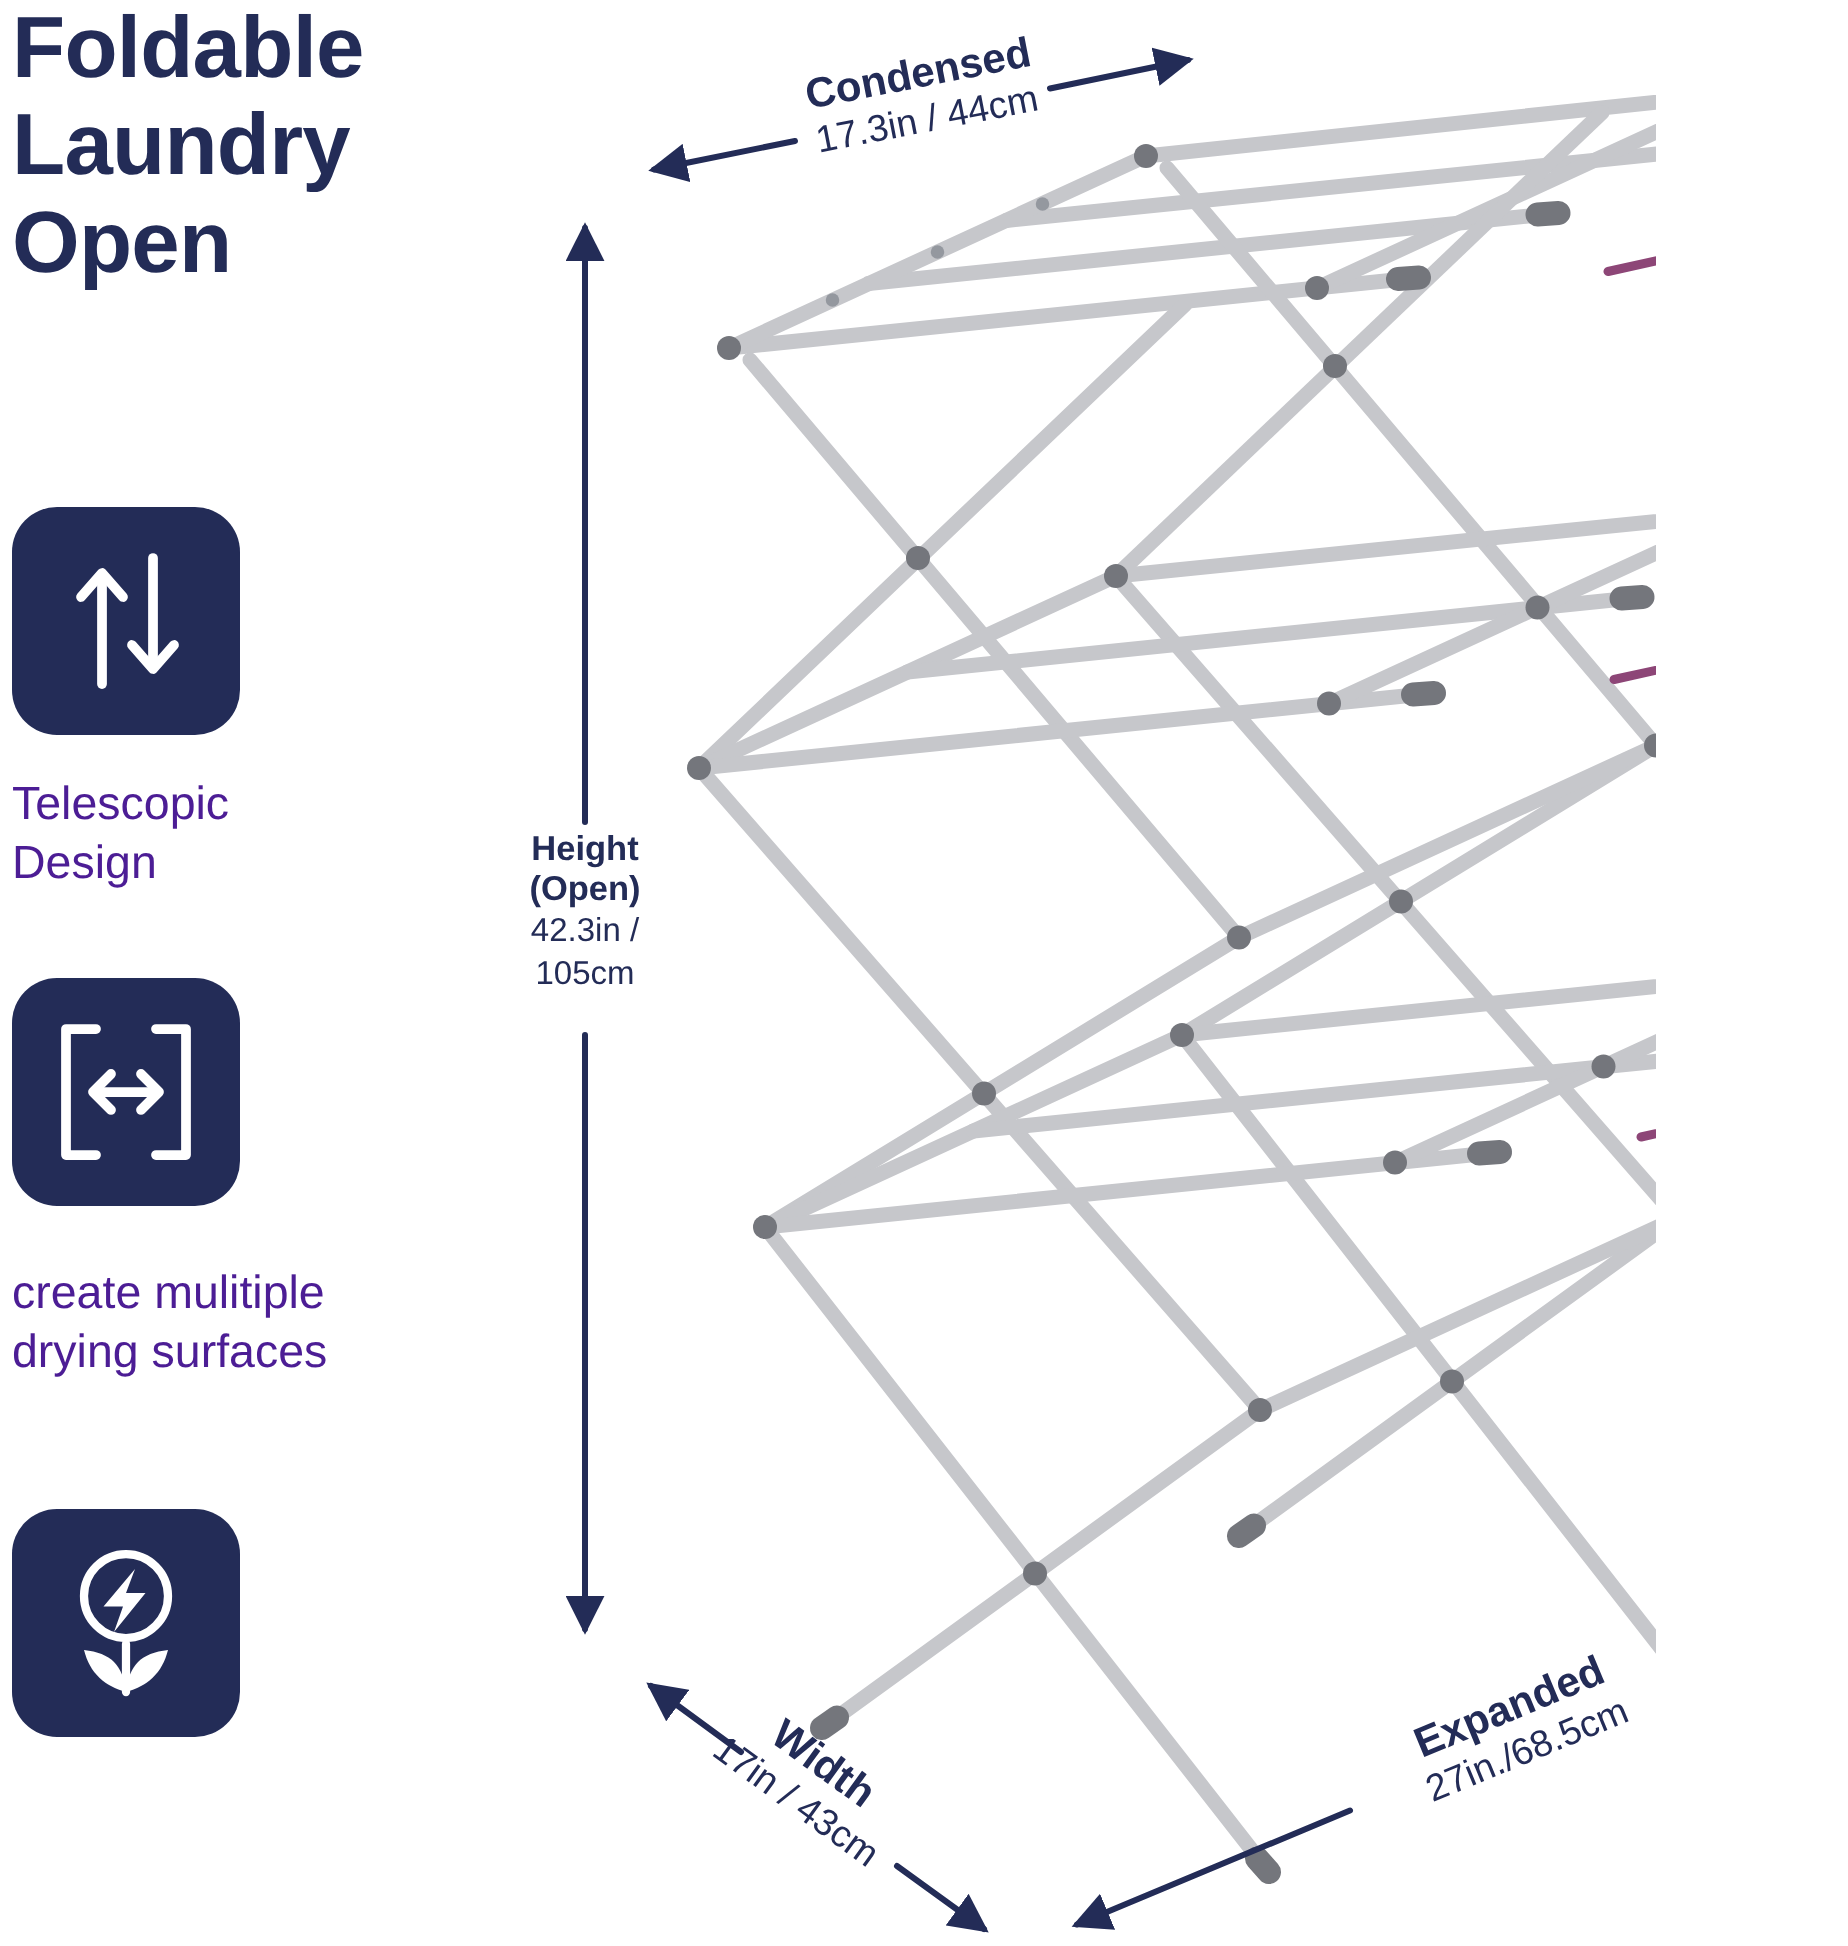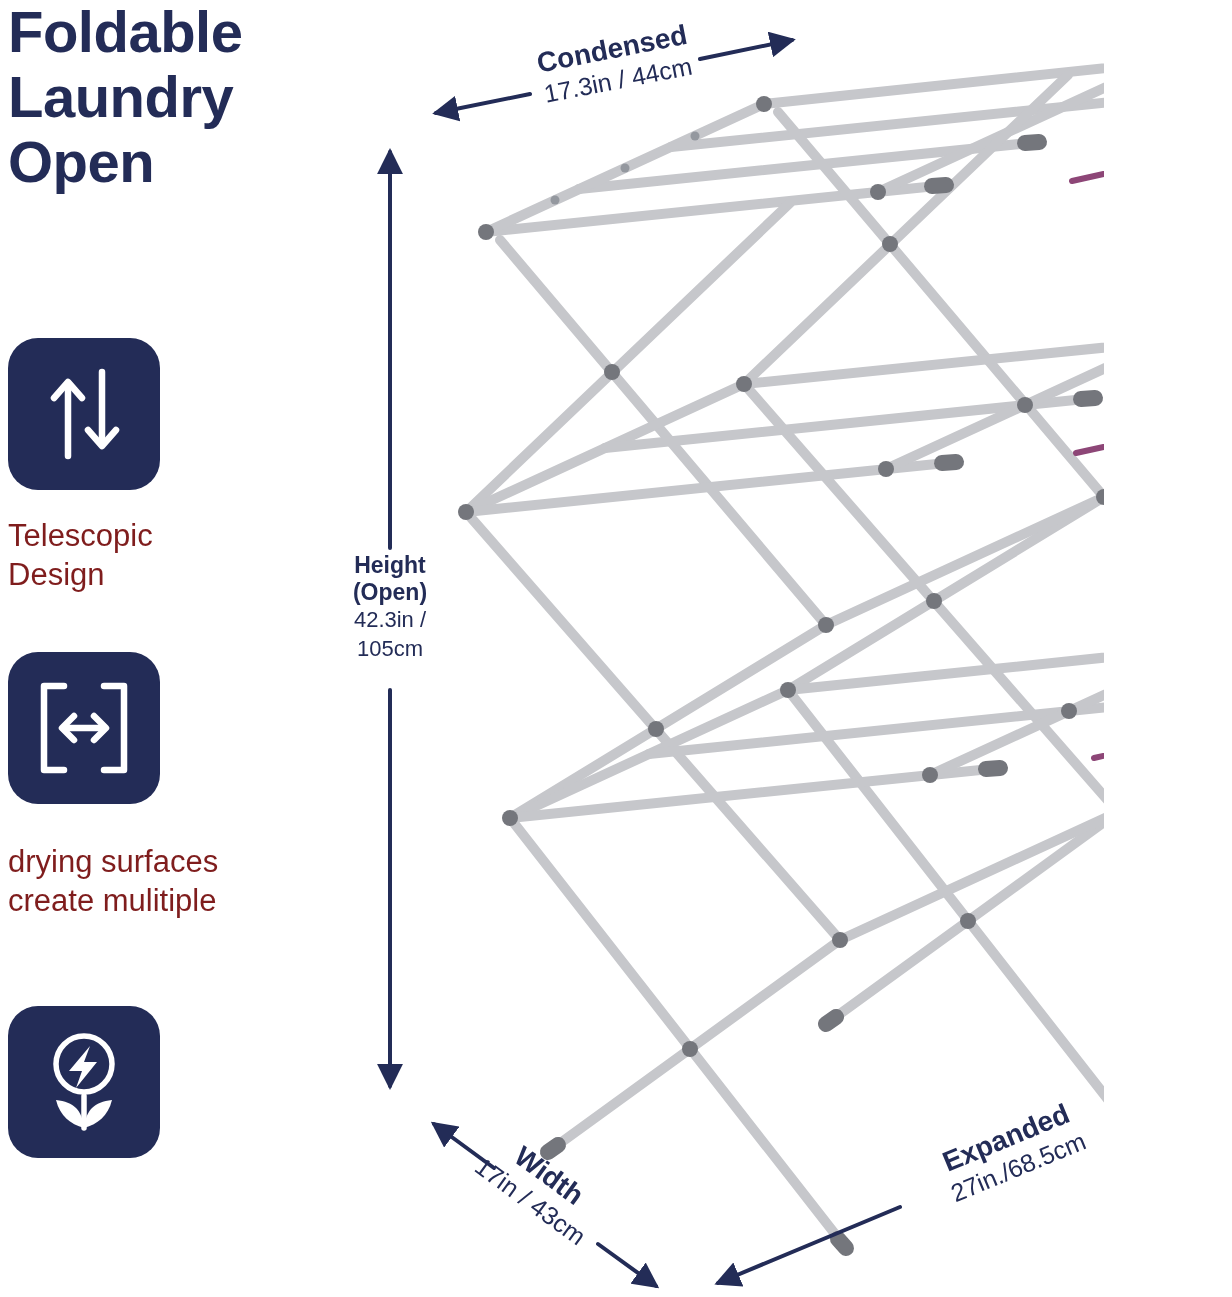--- a/index.html
+++ b/index.html
@@ -5,21 +5,21 @@
   html,body { margin:0; padding:0; background:#ffffff; }
   .page {
     position:relative; width:1104px; height:1297px; background:#ffffff;
     font-family:"Liberation Sans","DejaVu Sans",sans-serif; color:#232c57; overflow:hidden;
   }
   .scene { position:absolute; left:0; top:0; width:1232px; height:1297px; }
   .title { position:absolute; left:8px; top:0px; margin:0; font-size:58px; font-weight:700; line-height:1.12; letter-spacing:-0.5px; color:#232c57; }
   .title span { display:block; }
   .feature-icon { position:absolute; left:8px; width:152px; height:152px; }
   .fi-1 { top:338px; } .fi-2 { top:652px; } .fi-3 { top:1006px; }
-  .feature-label { position:absolute; left:8px; font-size:31px; line-height:1.26; color:#7f1d1d; }
+  .feature-label { position:absolute; left:8px; font-size:31px; line-height:1.26; color:#4c1d95; }
   .fl-1 { top:516px; } .fl-2 { top:842px; } .fl-3 { top:1190px; }
   .feature-label span { display:block; }
   .dim-label { position:absolute; text-align:center; color:#232c57; }
   .dim-label .lab { display:block; font-weight:700; font-size:28px; line-height:1.18; }
   .dim-label .val { display:block; font-size:25px; line-height:1.25; }
   .dl-cond { left:500px; top:32px; width:230px; transform:rotate(-11deg); }
   .dl-height { left:316px; top:552px; width:148px; }
   .dl-height .lab { font-size:23px; }
   .dl-height .val { font-size:22px; line-height:1.3; }
   .dl-width { left:450px; top:1156px; width:180px; transform:rotate(36deg); }
@@ -178,22 +178,22 @@
     <rect x="0" y="0" width="152" height="152" rx="30" fill="#232c57"></rect>
     <g stroke="#ffffff" stroke-width="6.5" stroke-linecap="round" stroke-linejoin="round" fill="none">
       <polyline points="56,34 36,34 36,118 56,118"></polyline>
       <polyline points="96,34 116,34 116,118 96,118"></polyline>
       <line x1="58" y1="76" x2="94" y2="76"></line>
       <polyline points="66,64 54,76 66,88"></polyline>
       <polyline points="86,64 98,76 86,88"></polyline>
     </g>
   </svg>
   <div class="feature-label fl-2">
+    <span>create mulitiple</span>
     <span>drying surfaces</span>
-    <span>create mulitiple</span>
   </div>
 
   <svg class="feature-icon fi-3" viewBox="0 0 152 152">
     <rect x="0" y="0" width="152" height="152" rx="30" fill="#232c57"></rect>
     <circle cx="76" cy="58" r="28" stroke="#ffffff" stroke-width="5.5" fill="none"></circle>
     <polygon points="82,40 61,65 74,65 68,82 89,56 76,56" fill="#ffffff"></polygon>
     <line x1="76" y1="90" x2="76" y2="122" stroke="#ffffff" stroke-width="5.5" stroke-linecap="round"></line>
     <path d="M76,122 C74,104 66,96 48,94 C52,110 62,118 76,122 Z" fill="#ffffff"></path>
     <path d="M76,122 C78,104 86,96 104,94 C100,110 90,118 76,122 Z" fill="#ffffff"></path>
   </svg>

